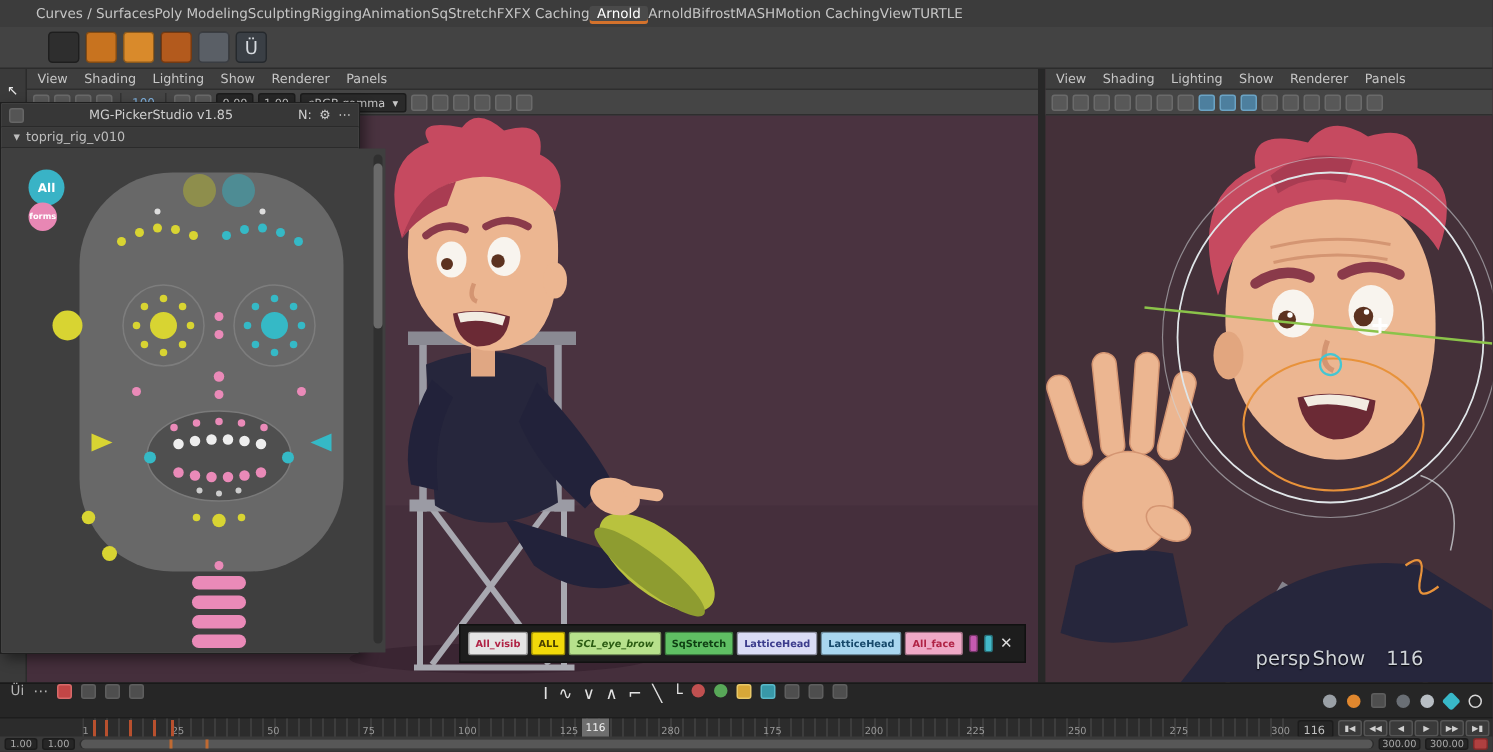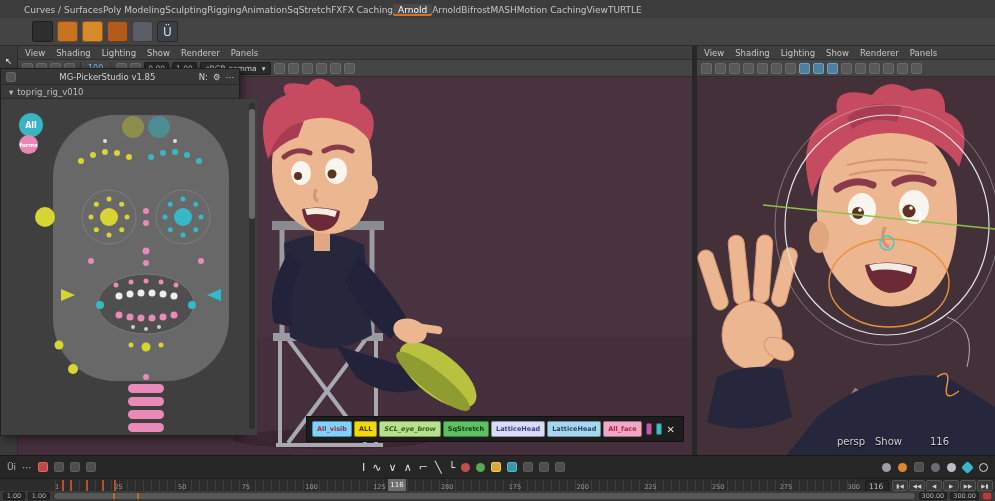--- a/index.html
+++ b/index.html
@@ -32,21 +32,21 @@
   .tbi{width:11px;height:11px;background:#585858;border:1px solid #6a6a6a;border-radius:2px;flex:0 0 auto}
   .tbi.hl{background:#4d7f9e;border-color:#6ba3c4}
   .tb-sep{width:1px;height:12px;background:#333;margin:0 2px}
   .field{background:#262626;border:1px solid #1c1c1c;color:#c0c0c0;font-size:7.5px;
     padding:0 3px;height:12px;line-height:11px;border-radius:2px}
   .badge-blue{color:#7fb2e0;font-size:8px;padding:0 2px}
   .dropdown{background:#2a2a2a;border:1px solid #1c1c1c;border-radius:2px;height:13px;
     display:flex;align-items:center;gap:5px;font-size:7.5px;color:#c8c8c8;padding:0 5px}
   .vp-canvas{position:relative;width:100%;height:378px;overflow:hidden}
   .vp-canvas svg{position:absolute;left:0;top:0}
-  .hud{position:absolute;font-size:10px;color:#cfd3d8;text-shadow:0 1px 1px #000}
+  .hud{position:absolute;font-size:13px;color:#cfd3d8;text-shadow:0 1px 1px #000}
   
   #picker{position:absolute;left:0;top:68px;width:240px;height:368px;background:#737373;
     border:1px solid #1f1f1f;box-shadow:3px 3px 8px rgba(0,0,0,.45);z-index:5}
   .pw-title{height:16px;background:#373737;display:flex;align-items:center;gap:5px;
     padding:0 5px;font-size:8.5px;color:#cfcfcf;border-bottom:1px solid #2a2a2a}
   .pw-title .t{flex:1;text-align:center}
   .pw-tab{height:14px;background:#3a3a3a;display:flex;align-items:center;gap:4px;
     padding-left:8px;font-size:8.5px;color:#bdbdbd;border-bottom:1px solid #2b2b2b}
   .pw-canvas{position:relative;width:256px;height:336px;background:#3f3f3f}
   .pw-badge{position:absolute;border-radius:50%;display:flex;align-items:center;
@@ -57,21 +57,21 @@
   .pw-thumb{position:absolute;left:0;top:6px;width:6px;height:110px;background:#6a6a6a;border-radius:3px}
   
   #picker-shelf{position:absolute;left:306px;top:416px;width:378px;height:26px;background:#1d1d1d;
     border:1px solid #111;display:flex;align-items:center;gap:2px;padding:0 5px;z-index:6}
   .btnps{height:16px;border-radius:2px;font-size:6.5px;font-weight:bold;padding:0 4px;
     line-height:15px;border:1px solid rgba(0,0,0,.35);white-space:nowrap}
   .mini-ic{width:12px;height:12px;border-radius:2px;border:1px solid rgba(0,0,0,.4);margin-left:2px}
   #ps-close{margin-left:auto;color:#ddd;font-size:10px;padding:0 3px;cursor:default}
   
   #playback{position:absolute;left:0;top:455px;width:995px;height:23px;background:#262626;
-    border-top:1px solid #191919;display:flex;align-items:center;gap:6px;padding:0 7px;
+    border-top:1px solid #191919;display:flex;gap:6px;padding:0 7px;
     font-size:10px;color:#b4b4b4}
   .pb-sq{width:10px;height:10px;background:#4e4e4e;border:1px solid #5e5e5e;border-radius:2px;flex:0 0 auto}
   .pb-dot{width:9px;height:9px;border-radius:50%;flex:0 0 auto}
   .tangents{display:flex;gap:7px;font-size:11px;color:#e2e2e2;margin-left:260px}
   .rightclu{margin-left:auto;display:flex;align-items:center;gap:7px}
   
   #ruler{position:absolute;left:0;top:478px;width:995px;height:13px;background:#2c2c2c;
     border-top:1px solid #1d1d1d;font-size:6.5px;color:#9a9a9a}
   .ruler-ticks{position:absolute;left:55px;right:135px;top:0;height:13px;
     background:repeating-linear-gradient(90deg,#3d3d3d 0 1px,transparent 1px 8px);
@@ -442,21 +442,21 @@
     </svg>
     <div class="pw-badge" id="badge-all">All</div>
     <div class="pw-badge" id="badge-forms">forms</div>
     <div class="pw-scroll">
       <div class="pw-thumb"></div>
     </div>
   </div>
 </div>
 
 <div id="picker-shelf">
-  <span class="btnps" style="background-color: #7dd3fc; color: rgb(176, 35, 69);">All_visib</span>
+  <span class="btnps" style="background-color: #e5e5e5; color: rgb(176, 35, 69);">All_visib</span>
   <span class="btnps" style="background-color: rgb(242, 217, 10); color: rgb(74, 64, 0);">ALL</span>
   <span class="btnps" style="background-color: rgb(183, 225, 140); color: rgb(44, 93, 19); font-style: italic;">SCL_eye_brow</span>
   <span class="btnps" style="background-color: rgb(95, 191, 99); color: rgb(14, 61, 18);">SqStretch</span>
   <span class="btnps" style="background-color: rgb(218, 220, 245); color: rgb(60, 60, 140);">LatticeHead</span>
   <span class="btnps" style="background-color: rgb(169, 214, 239); color: rgb(23, 73, 107);">LatticeHead</span>
   <span class="btnps" style="background-color: rgb(239, 169, 198); color: rgb(176, 35, 69);">All_face</span>
   <span class="mini-ic" style="background:#c45ab0"></span>
   <span class="mini-ic" style="background:#43b9c9"></span>
   <span id="ps-close">✕</span>
 </div>

